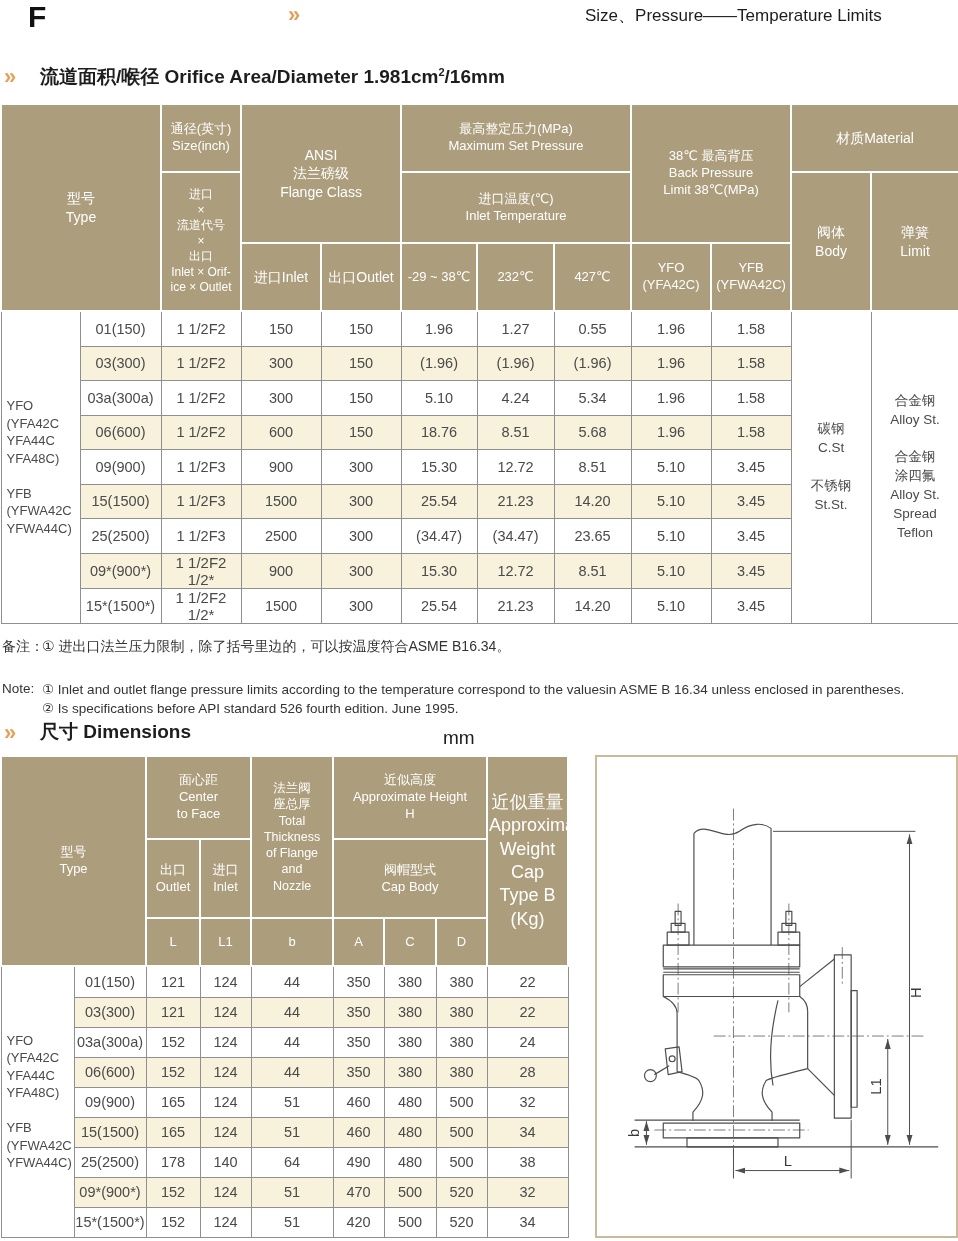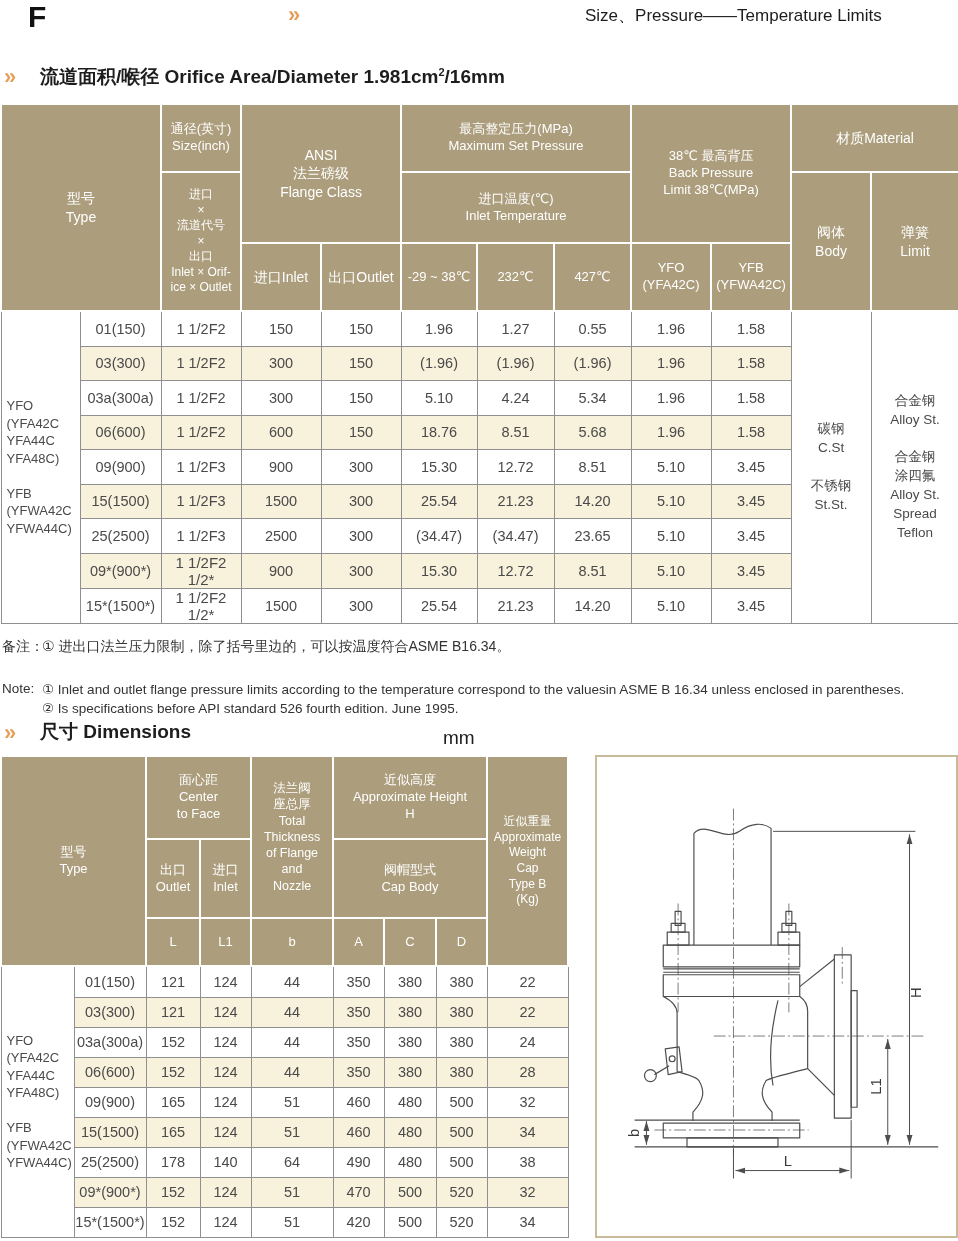--- a/index.html
+++ b/index.html
@@ -268,21 +268,21 @@
       <th rowspan="2" style="font-size:12.5px">法兰阀
 座总厚
 Total
 Thickness
 of Flange
 and
 Nozzle</th>
       <th colspan="3">近似高度
 Approximate  Height
 H</th>
-      <th rowspan="3" style="font-size:12px">近似重量
+      <th rowspan="3" style="font-size:18px">近似重量
 Approximate
 Weight
 Cap
 Type B
 (Kg)</th>
     </tr>
     <tr style="height:79px">
       <th>出口
 Outlet</th>
       <th>进口

